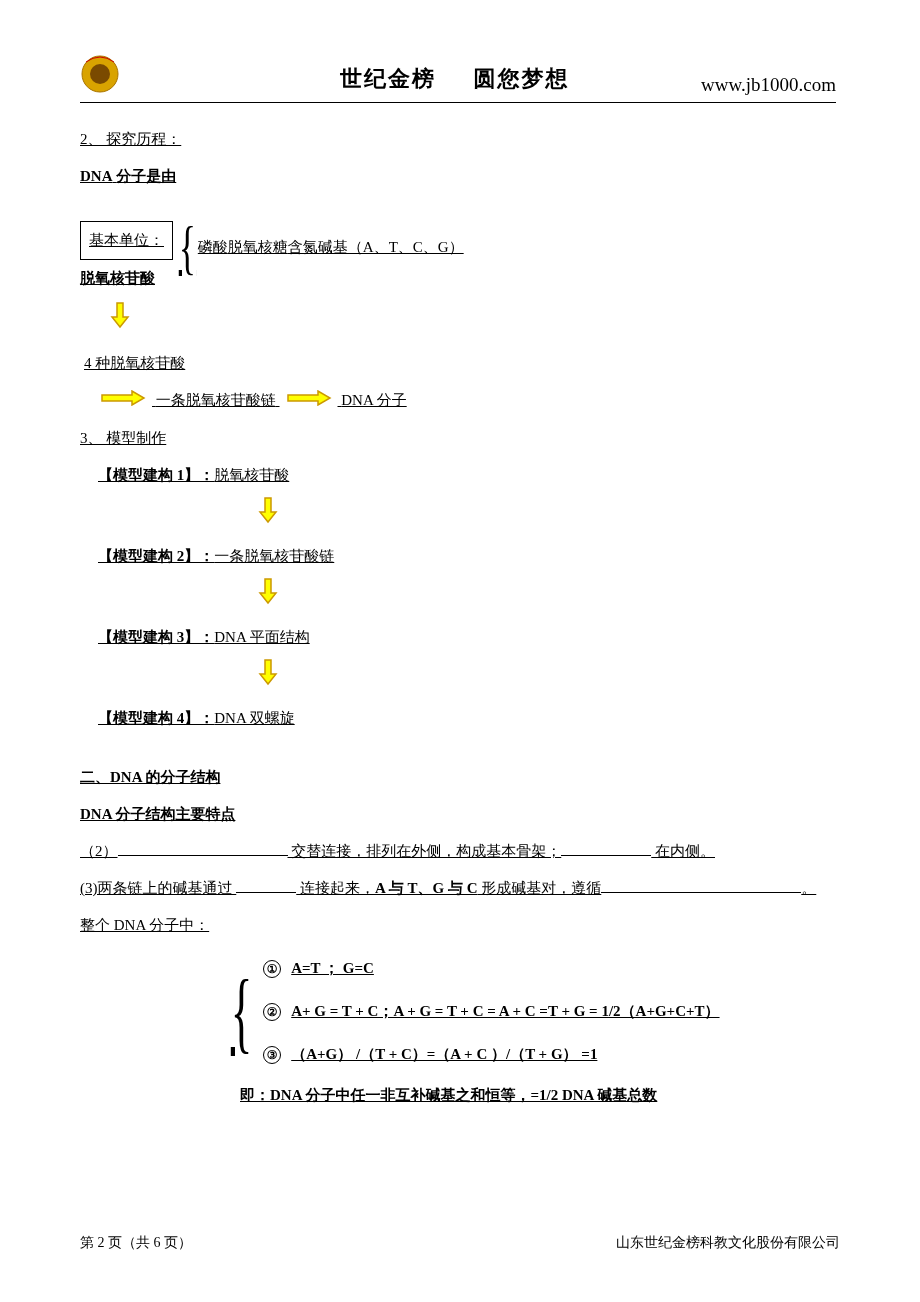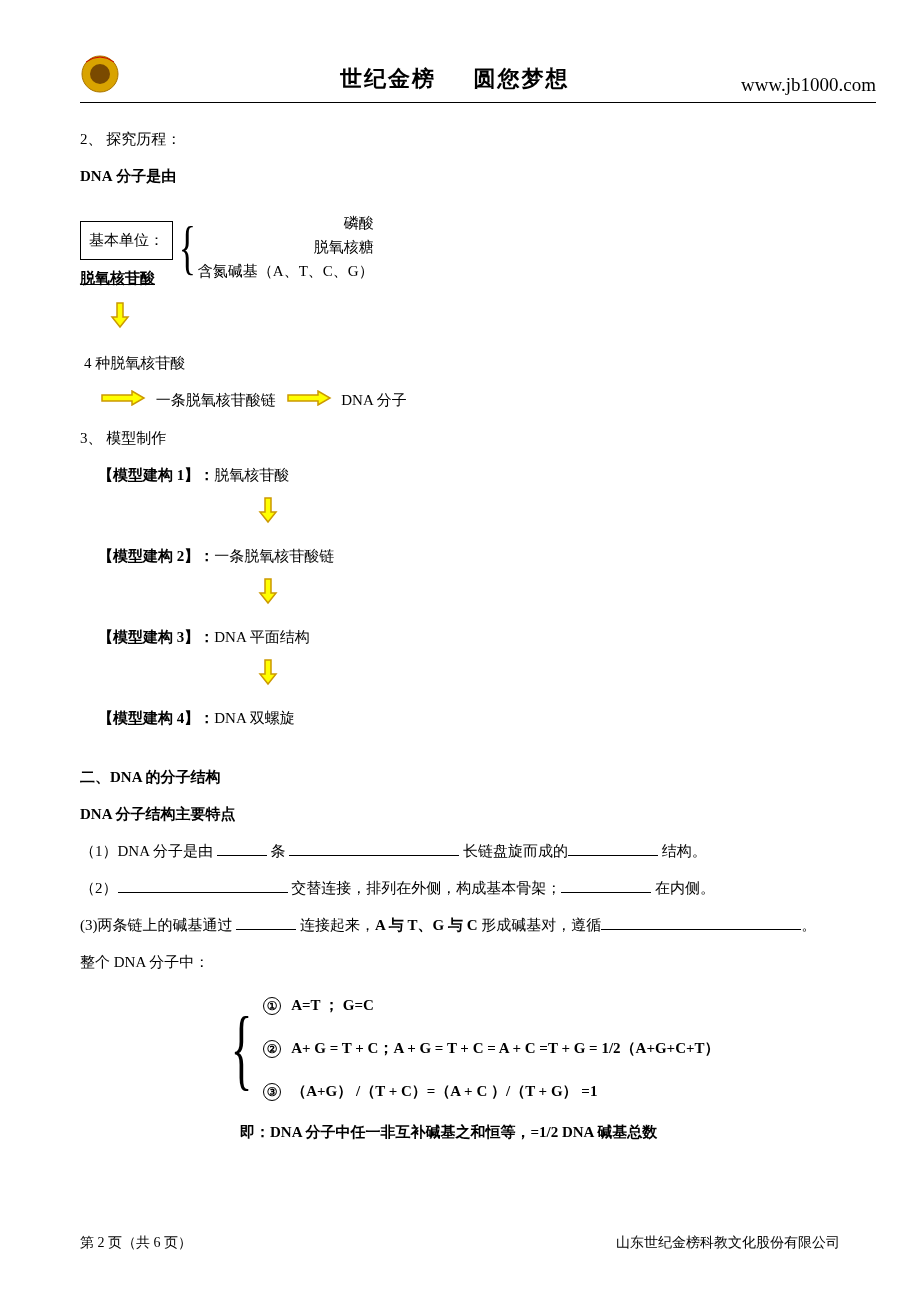--- a/index.html
+++ b/index.html
@@ -4,25 +4,26 @@
 <style>
   body {
     margin: 0;
     padding: 0;
     font-family: "SimSun", "宋体", serif;
     background: #fff;
     color: #000;
     width: 920px;
   }
   .page {
-    padding: 60px 44px 40px 80px;
+    padding: 60px 84px 40px 80px;
     box-sizing: border-box;
     width: 920px;
     min-height: 1302px;
     position: relative;
+    text-decoration: underline;
   }
   .header {
     display: flex;
     align-items: flex-end;
     border-bottom: 1px solid #000;
     padding-bottom: 4px;
     margin-bottom: 20px;
     position: relative;
     height: 38px;
   }
@@ -72,24 +73,23 @@
   .big-brace {
     font-size: 60px;
     line-height: 60px;
     font-family: "Times New Roman", serif;
     transform: scaleX(0.6);
     display: inline-block;
     margin: 0 -4px;
   }
   .brace-items {
     display: inline-flex;
-    flex-direction: column;
+    flex-direction: row;
     line-height: 1.6;
     vertical-align: middle;
-    text-align: right;
   }
   .arrow-down {
     display: block;
     margin: 6px 0 6px 30px;
   }
   .arrow-right {
     display: inline-block;
     vertical-align: middle;
     margin: 0 6px;
   }
@@ -235,23 +235,20 @@
       </span>
 
       <div class="row bold">
         <span>【模型建构 4】：</span><span style="font-weight:normal;">DNA 双螺旋</span>
       </div>
     </div>
 
     <div class="row bold section-gap">二、DNA 的分子结构</div>
     <div class="row bold">DNA 分子结构主要特点</div>
 
-    <div class="row">
-      <span>（1）DNA 分子是由 </span><span class="blank-short"></span><span> 条 </span><span class="blank-med"></span><span> 长链盘旋而成的</span><span class="blank-long"></span><span> 结构。</span>
-    </div>
 
     <div class="row">
       <span>（2）</span><span class="blank-med"></span><span> 交替连接，排列在外侧，构成基本骨架；</span><span class="blank-long"></span><span> 在内侧。</span>
     </div>
 
     <div class="row">
       <span>(3)两条链上的碱基通过 </span><span class="blank-short" style="min-width:60px;"></span><span> 连接起来，</span><span class="bold">A 与 T、G 与 C</span><span> 形成碱基对，遵循</span><span class="blank-xl"></span><span>。</span>
     </div>
 
     <div class="row">整个 DNA 分子中：</div>

